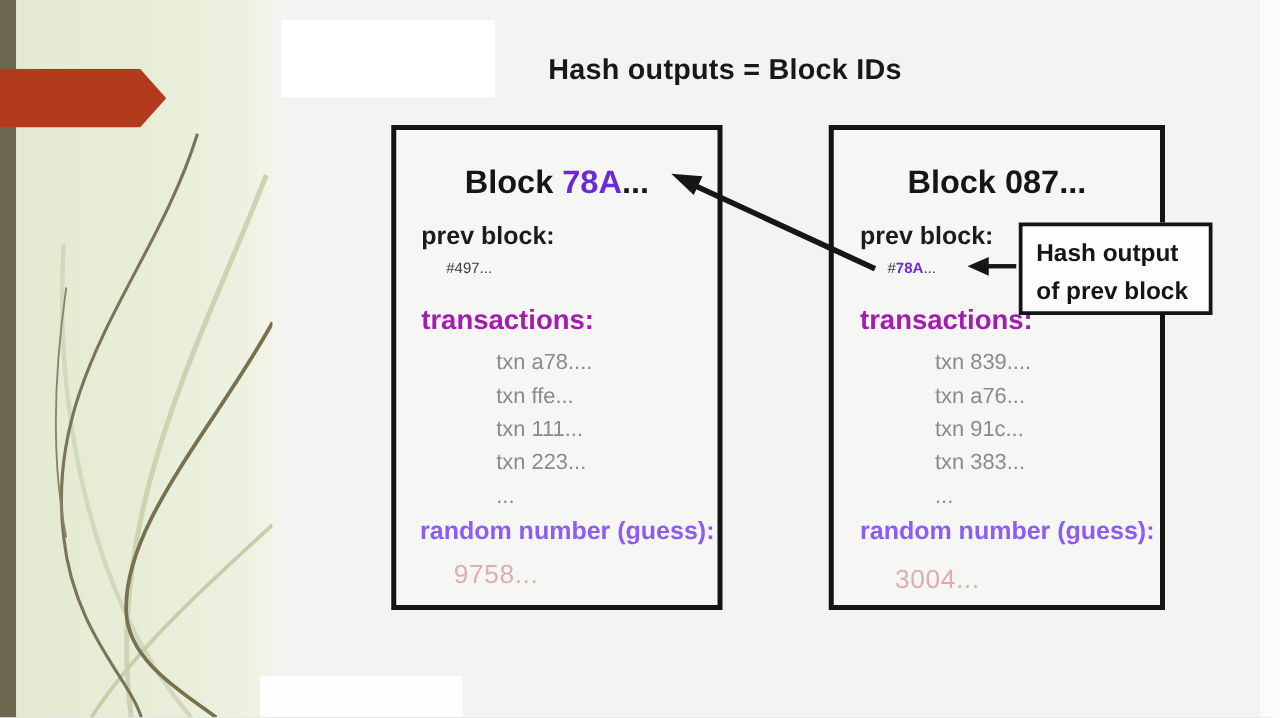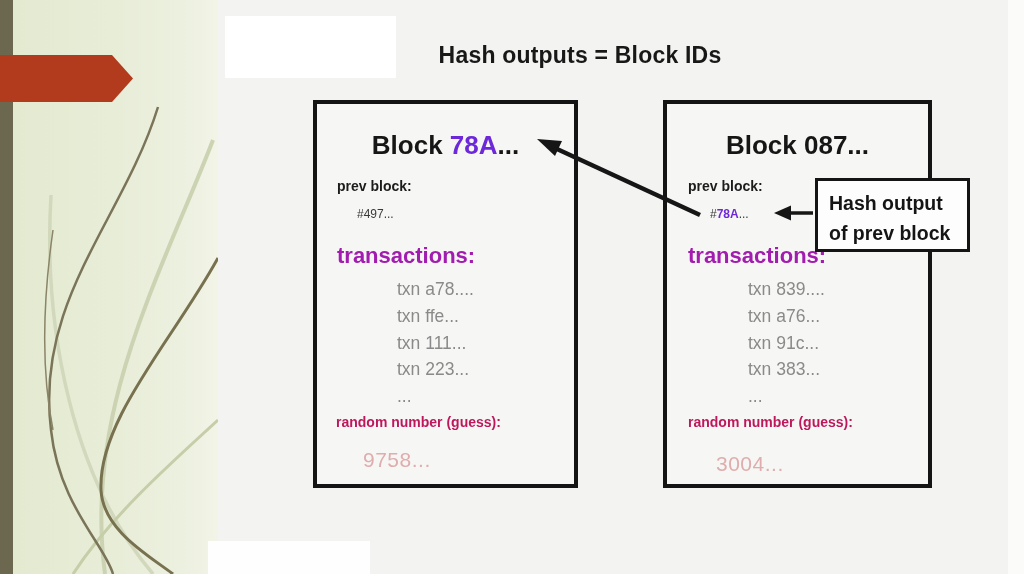--- a/index.html
+++ b/index.html
@@ -29,25 +29,25 @@
   .block{
     position:absolute;top:100px;height:388px;box-sizing:border-box;
     border:4px solid #141414;background:#f6f6f4;
   }
   .block.left{left:313px;width:265px;}
   .block.right{left:663px;width:269px;}
 
   .blk-title{position:absolute;top:26px;left:0;width:100%;text-align:center;
     font-size:26px;font-weight:700;color:#161616;}
   .id-blue{color:#6d28d9;text-align:right;}
-  .lbl{position:absolute;font-weight:700;font-size:14px;color:#1c1c1c;white-space:nowrap;}
+  .lbl{position:absolute;font-weight:700;font-size:20px;color:#1c1c1c;white-space:nowrap;}
   .val{position:absolute;font-size:12px;color:#3a3a3a;white-space:nowrap;}
   .lbl.gray{color:#a21caf;font-size:22px;}
   .txns{position:absolute;font-size:17.5px;color:#8a8a8a;line-height:26.8px;white-space:nowrap;margin-left:32px;}
-  .lbl.random{color:#be185d;}
+  .lbl.random{color:#8b5cf6;}
   .val.pink{color:#dfadad;font-size:21px;letter-spacing:.5px;}
 
   .callout{
     position:absolute;left:815px;top:178px;width:155px;height:74px;box-sizing:border-box;
     border:3px solid #141414;background:#fdfdfd;padding:7px 8px 1px 11px;
     font-size:19.5px;font-weight:700;color:#151515;line-height:1.55;z-index:6;
   }
   .arrow-layer{position:absolute;left:0;top:0;width:1024px;height:574px;z-index:5;pointer-events:none;}
 </style>
 </head>

